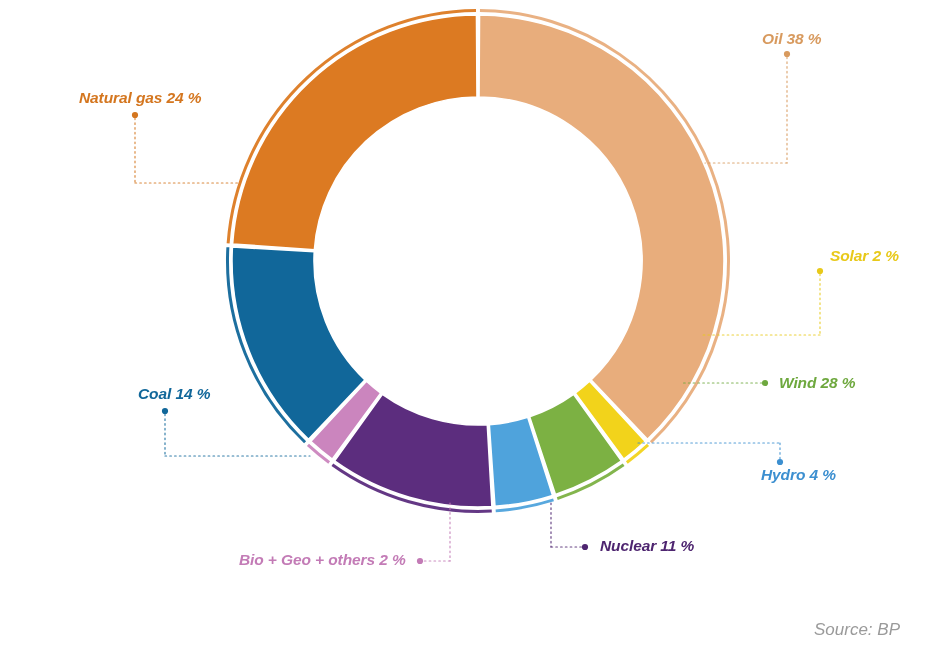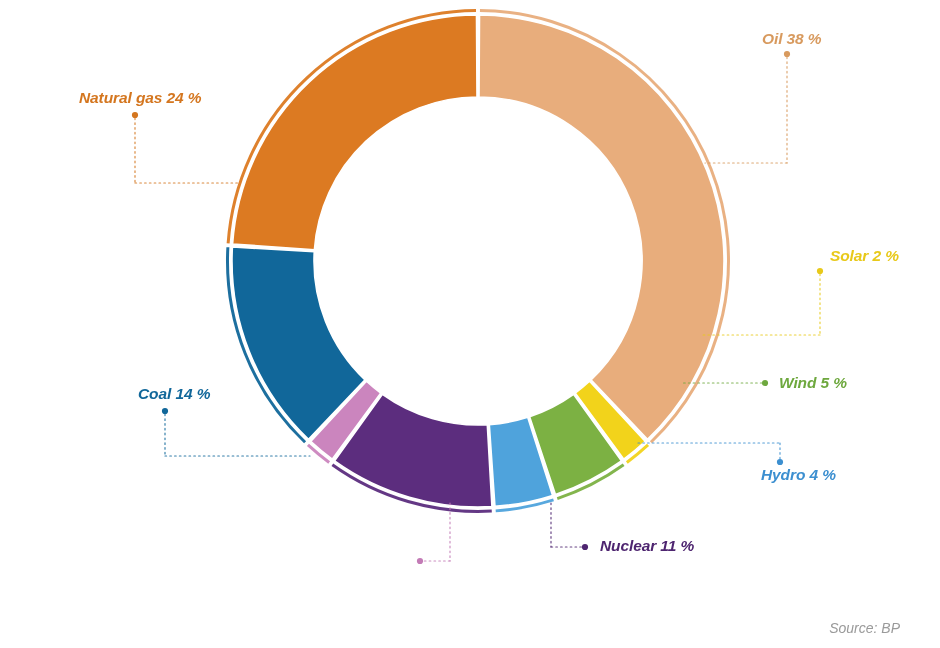--- a/index.html
+++ b/index.html
@@ -38,21 +38,21 @@
     font-size: 15.5px;
     letter-spacing: -0.1px;
     white-space: nowrap;
     line-height: 1;
   }
   .source-text {
     position: absolute;
     right: 50px;
     top: 620px;
     font-family: "Liberation Sans", sans-serif;
-    font-size: 14px;
+    font-size: 17px;
     color: #9a9a9a;
     font-weight: normal;
     white-space: nowrap;
   }
 </style>
 </head>
 <body>
 
 <div id="chart-root">
 
@@ -106,24 +106,25 @@
         <circle cx="155" cy="411" r="3.1" fill="#11679a"></circle>
       </g>
   </svg>
 
   <div class="label-text" id="lbl-oil" style="left: 752px; top: 31px; color: rgb(216, 154, 94);">Oil 38 %</div>
 
   <div class="label-text" id="lbl-natural-gas" style="left: 69px; top: 90px; color: rgb(212, 118, 31);">Natural gas 24 %</div>
 
   <div class="label-text" id="lbl-solar" style="left: 784px; top: 248px; color: rgb(232, 201, 26); margin-left: 36px;">Solar 2 %</div>
 
-  <div class="label-text" id="lbl-wind" style="left: 769px; top: 375px; color: rgb(110, 168, 62);">Wind 5 %</div>
+  <div class="label-text" id="lbl-wind" style="left: 769px; top: 375px; color: rgb(110, 168, 62);">Wind 28 %</div>
 
   <div class="label-text" id="lbl-hydro" style="left: 729px; top: 467px; color: rgb(60, 143, 208); margin-left: 22px;">Hydro 4 %</div>
 
   <div class="label-text" id="lbl-nuclear" style="left: 590px; top: 538px; color: rgb(78, 37, 112); text-align: right;">Nuclear 11 %</div>
 
+  <div class="label-text" id="lbl-bio" style="left: 229px; top: 552px; color: rgb(195, 123, 182);">Bio + Geo + others 2 %</div>
 
   <div class="label-text" id="lbl-coal" style="left: 128px; top: 386px; color: rgb(17, 103, 154);">Coal 14 %</div>
 
   <div class="source-text">Source: BP</div>
 
 </div>
 
 </body></html>

